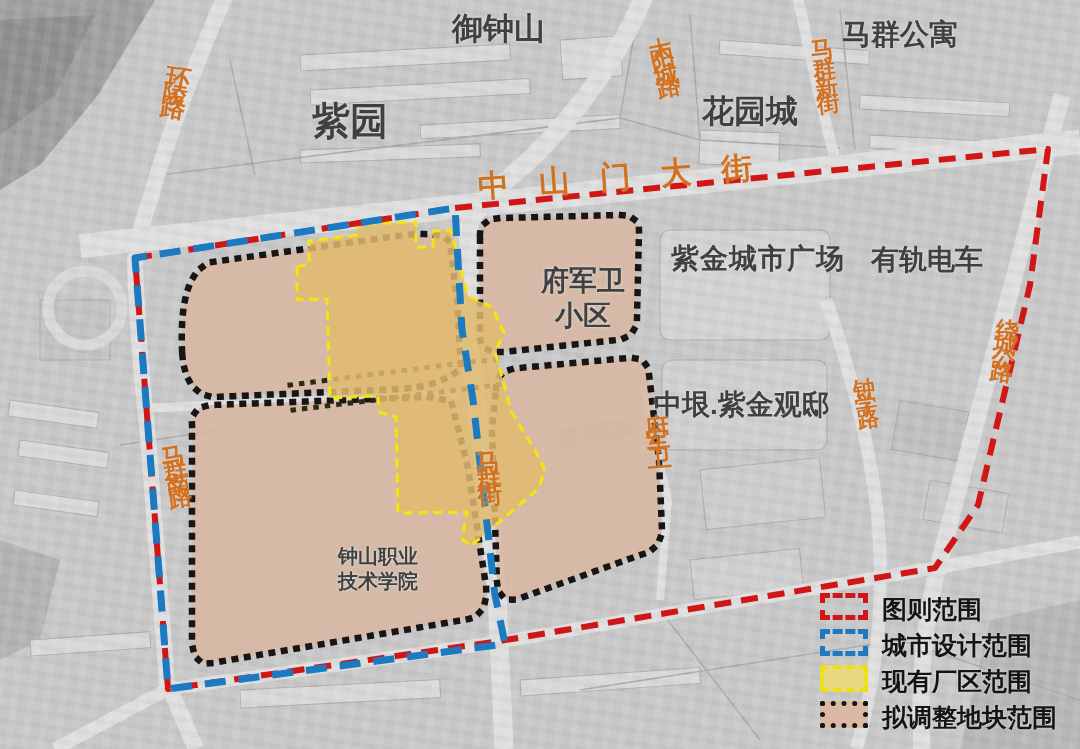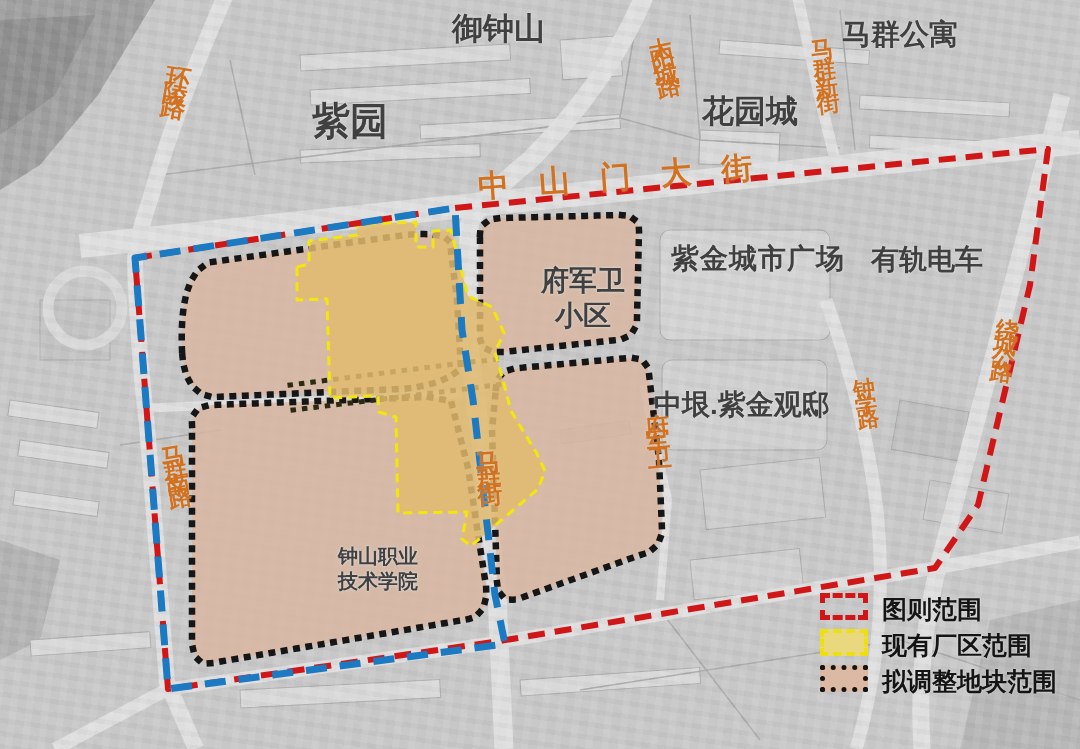--- a/index.html
+++ b/index.html
@@ -150,20 +150,24 @@
   <div class="road-lbl vert" style="left:638px;top:394px;font-size:24px;letter-spacing:17px;transform:rotate(-5deg);">府军卫</div>
   <div class="road-lbl vert" style="left:845px;top:360px;font-size:22px;letter-spacing:15px;transform:rotate(-8deg);">钟学路</div>
   <div class="road-lbl vert" style="left:997px;top:300px;font-size:23px;letter-spacing:14px;transform:rotate(8deg);">绕城公路</div>
 
   <div id="legend">
     <div class="legend-row">
       <div class="swatch sw-plan"></div>
       <div class="legend-label">图则范围</div>
     </div>
     <div class="legend-row">
+      <div class="swatch sw-design"></div>
+      <div class="legend-label">城市设计范围</div>
+    </div>
+    <div class="legend-row">
       <div class="swatch sw-factory"></div>
       <div class="legend-label">现有厂区范围</div>
     </div>
     <div class="legend-row">
       <div class="swatch sw-plot"></div>
       <div class="legend-label">拟调整地块范围</div>
     </div>
   </div>
 
 </div>

